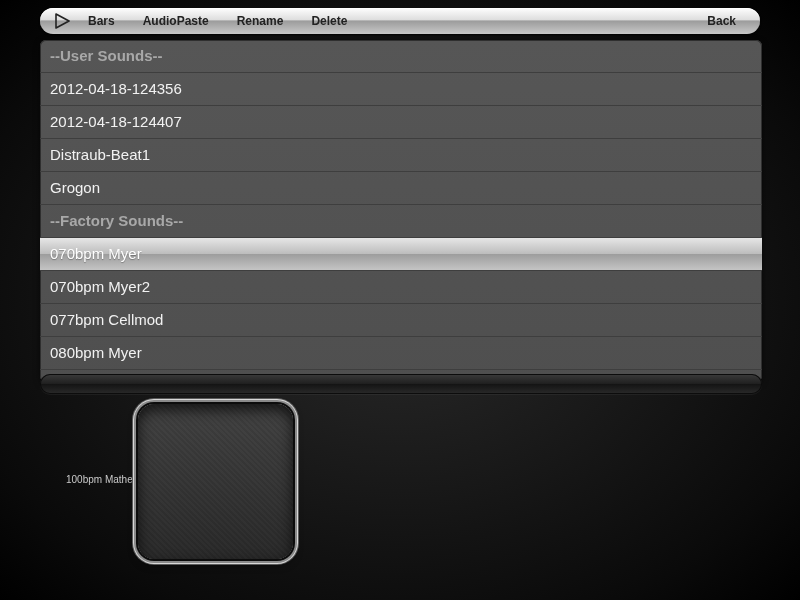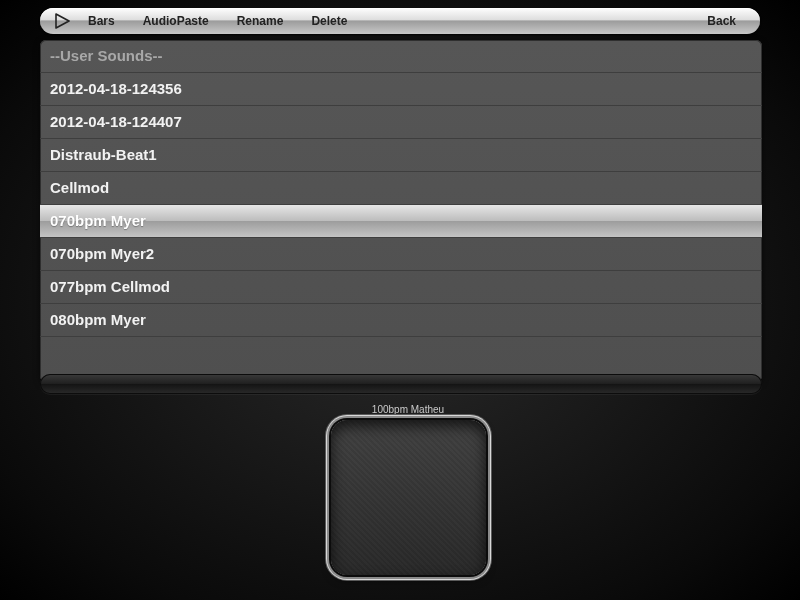--- a/index.html
+++ b/index.html
@@ -45,21 +45,21 @@
     background: linear-gradient(to bottom, #565656 0%, #4f4f4f 100%);
     border-radius: 6px;
     box-shadow: inset 0 0 0 1px #2f2f2f, 0 2px 6px rgba(0,0,0,0.6);
     overflow: hidden;
   }
   .row {
     height: 32px;
     line-height: 32px;
     padding: 0 10px;
     font-size: 15px;
-    font-weight: bold;
+    font-weight: normal;
     color: #f2f2f2;
     border-bottom: 1px solid #3e3e3e;
     cursor: pointer;
     white-space: nowrap;
   }
   .row.header {
     color: #a8a8a8;
     font-weight: bold;
     cursor: default;
   }
@@ -81,21 +81,20 @@
   .pads {
     position: absolute;
     left: 66px; right: 50px;
     top: 404px;
     display: flex;
     gap: 18px;
   }
   .pad-col {
     flex: 1;
     display: flex;
-    flex-direction: column;
     align-items: center;
   }
   .pad-label {
     font-size: 10px;
     color: #c9c9c9;
     margin-bottom: 4px;
     height: 12px;
   }
   .pad {
     width: 155px; height: 155px;
@@ -143,21 +142,22 @@
   </div>
   <div class="spacer"></div>
   <span class="tbtn">Back</span>
 </div>
 
 <div class="list-panel">
   <div class="row header">--User Sounds--</div>
   <div class="row">2012-04-18-124356</div>
   <div class="row">2012-04-18-124407</div>
   <div class="row">Distraub-Beat1</div>
-  <div class="row">Cellmod</div>
+  <div class="row">Grogon</div>
+  <div class="row header">--Factory Sounds--</div>
   <div class="row selected">070bpm Myer</div>
   <div class="row">070bpm Myer2</div>
   <div class="row">077bpm Cellmod</div>
   <div class="row">080bpm Myer</div>
 </div>
 
 <div class="stripe"></div>
 
 <div class="pads">
   <div class="pad-col">

